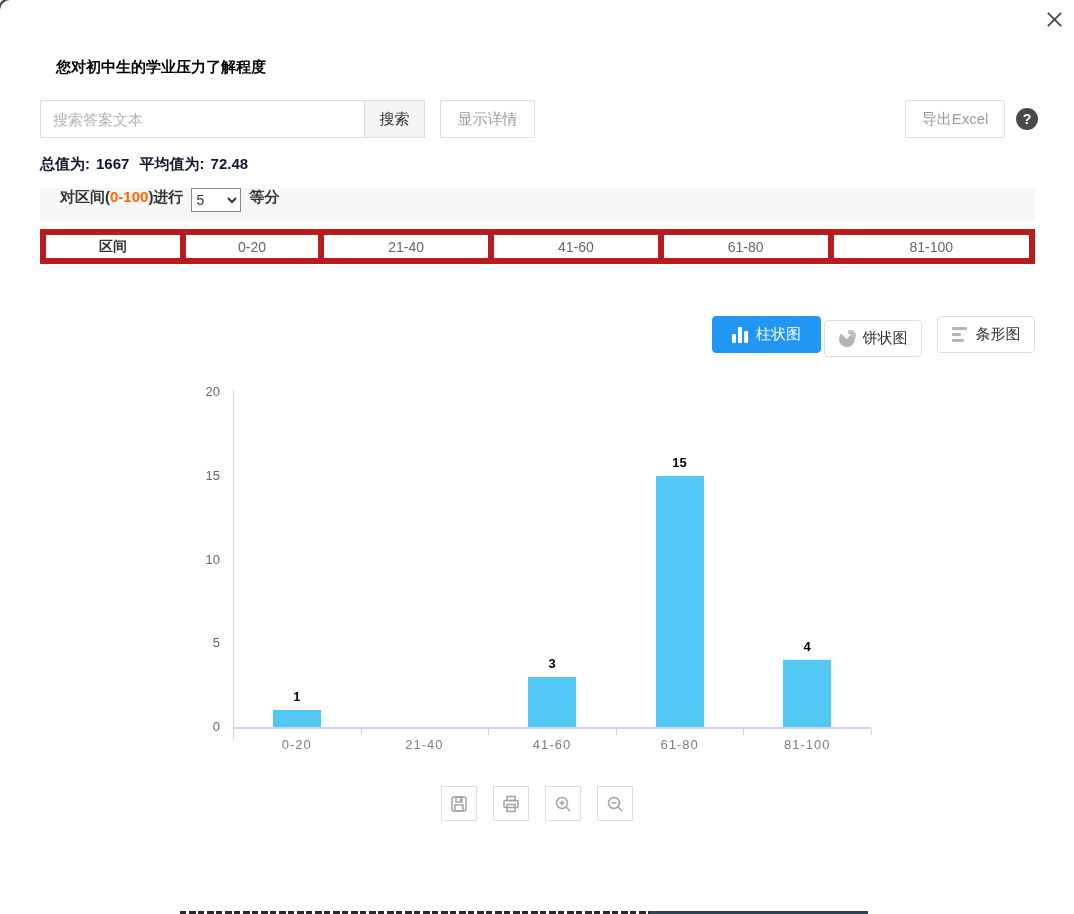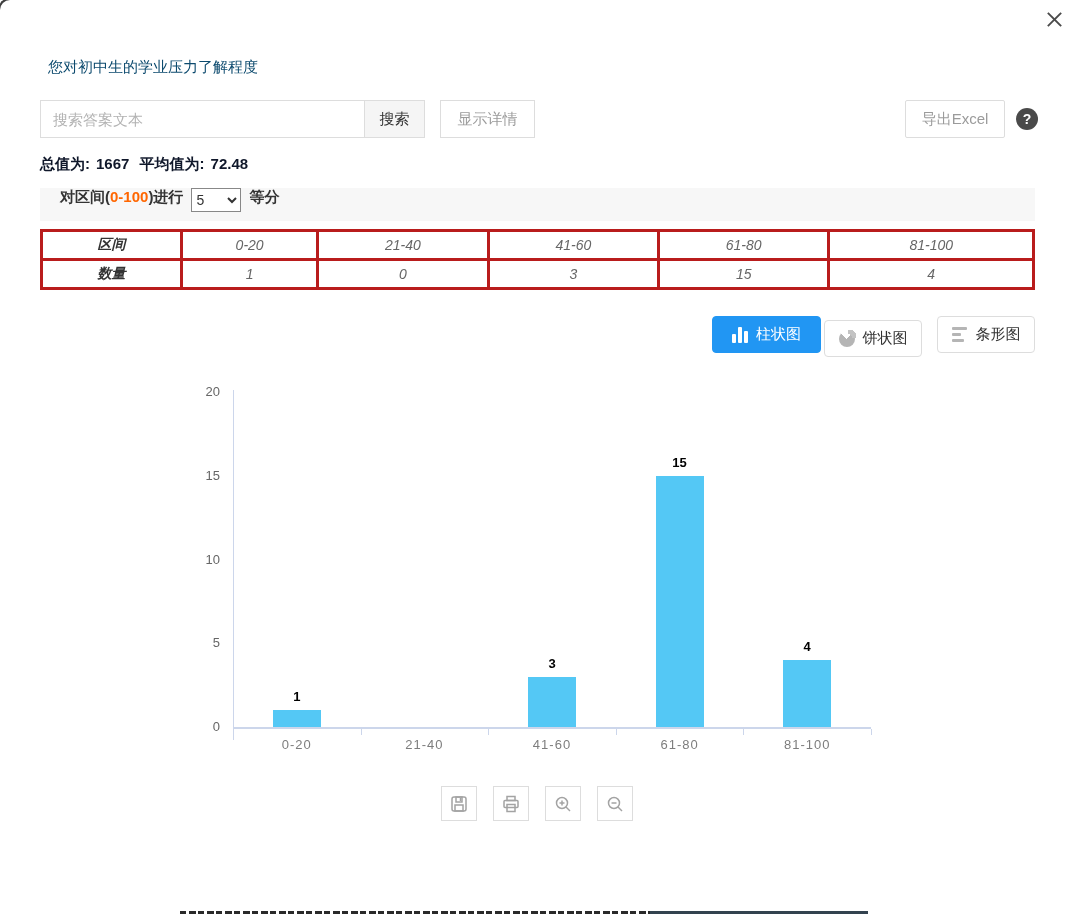--- a/index.html
+++ b/index.html
@@ -7,21 +7,21 @@
   body { font-family:"Liberation Sans","DejaVu Sans",sans-serif; background:#fff; position:relative; overflow:hidden; }
   .abs { position:absolute; }
 
   
   .corner-arc { left:-2px; top:-2px; width:14px; height:14px;
     border-top:2.5px solid #3f3f3f; border-left:2.5px solid #3f3f3f; border-top-left-radius:12px; }
 
   .close-btn { left:1042px; top:7px; width:24px; height:24px; cursor:pointer;
     display:flex; align-items:center; justify-content:center; }
 
-  .page-title { left:48px; top:58px; font-size:15px; font-weight:normal; color:#0c4a6e; }
+  .page-title { left:56px; top:58px; font-size:15px; font-weight:bold; color:#000000; }
 
   .search-input { left:40px; top:100px; width:325px; height:38px; border:1px solid #ddd;
     padding:0 12px; font-size:15px; color:#333; outline:none; }
   .search-input::placeholder { color:#b3b3b3; }
   .search-btn { left:365px; top:100px; width:60px; height:38px; border:1px solid #ddd; border-left:none;
     background:#f5f5f5; font-size:15px; color:#333; cursor:pointer; }
   .detail-btn { left:440px; top:100px; width:95px; height:38px; border:1px solid #ddd;
     background:#fff; font-size:15px; color:#9b9b9b; cursor:pointer; }
   .export-btn { left:905px; top:100px; width:100px; height:38px; border:1px solid #ddd;
     background:#fff; font-size:15px; color:#9b9b9b; cursor:pointer; border-radius:2px; }
@@ -33,21 +33,21 @@
   .stats-line span { margin-right:6px; }
 
   .interval-bar { left:40px; top:188px; width:995px; height:33px; background:#f7f7f7;
     display:flex; padding-left:20px; font-size:15px; font-weight:600; color:#333; }
   .interval-bar .range { color:#ff6600; }
   .interval-bar select { margin:0 8px; width:50px; height:24px; font-size:14px; border:1px solid #888;
     background:#fff; color:#333; }
 
   table.dist { position:absolute; left:40px; top:229px; width:995px; border-collapse:collapse;
     font-size:14px; text-align:center; }
-  table.dist td { border:3px solid #b91c1c; height:29px; color:#666;font-style:italic; }
+  table.dist td { border:6px solid #b91c1c; height:29px; color:#666; }
   table.dist td.rowhead { font-weight:bold; color:#333; width:140px; }
 
   .ctype-btn { height:37px; border:1px solid #ddd; border-radius:4px; background:#fff;
     font-size:15px; color:#333; cursor:pointer; display:flex; align-items:center; justify-content:center; gap:8px; }
   .ctype-btn.active { background:#2196f3; border-color:#2196f3; color:#fff; }
   .btn-bar-chart { left:712px; top:316px; width:109px; }
   .btn-pie-chart { left:824px; top:320px; width:98px; }
   .btn-hbar-chart { left:937px; top:316px; width:98px; }
 
   .col-icon { display:inline-flex; align-items:flex-end; gap:2px; height:16px; }
@@ -111,28 +111,20 @@
 
 <table class="dist">
   <tbody id="dist-body">
       <tr>
         <td class="rowhead">区间</td>
         <td>0-20</td>
         <td>21-40</td>
         <td>41-60</td>
         <td>61-80</td>
         <td>81-100</td>
-      </tr>
-      <tr>
-        <td class="rowhead">数量</td>
-        <td>1</td>
-        <td>0</td>
-        <td>3</td>
-        <td>15</td>
-        <td>4</td>
       </tr>
     </tbody>
 </table>
 
 <button class="abs ctype-btn active btn-bar-chart">
   <span class="col-icon">
     <i style="height:9px"></i>
       <i style="height:16px"></i>
       <i style="height:12px"></i>
   </span>

